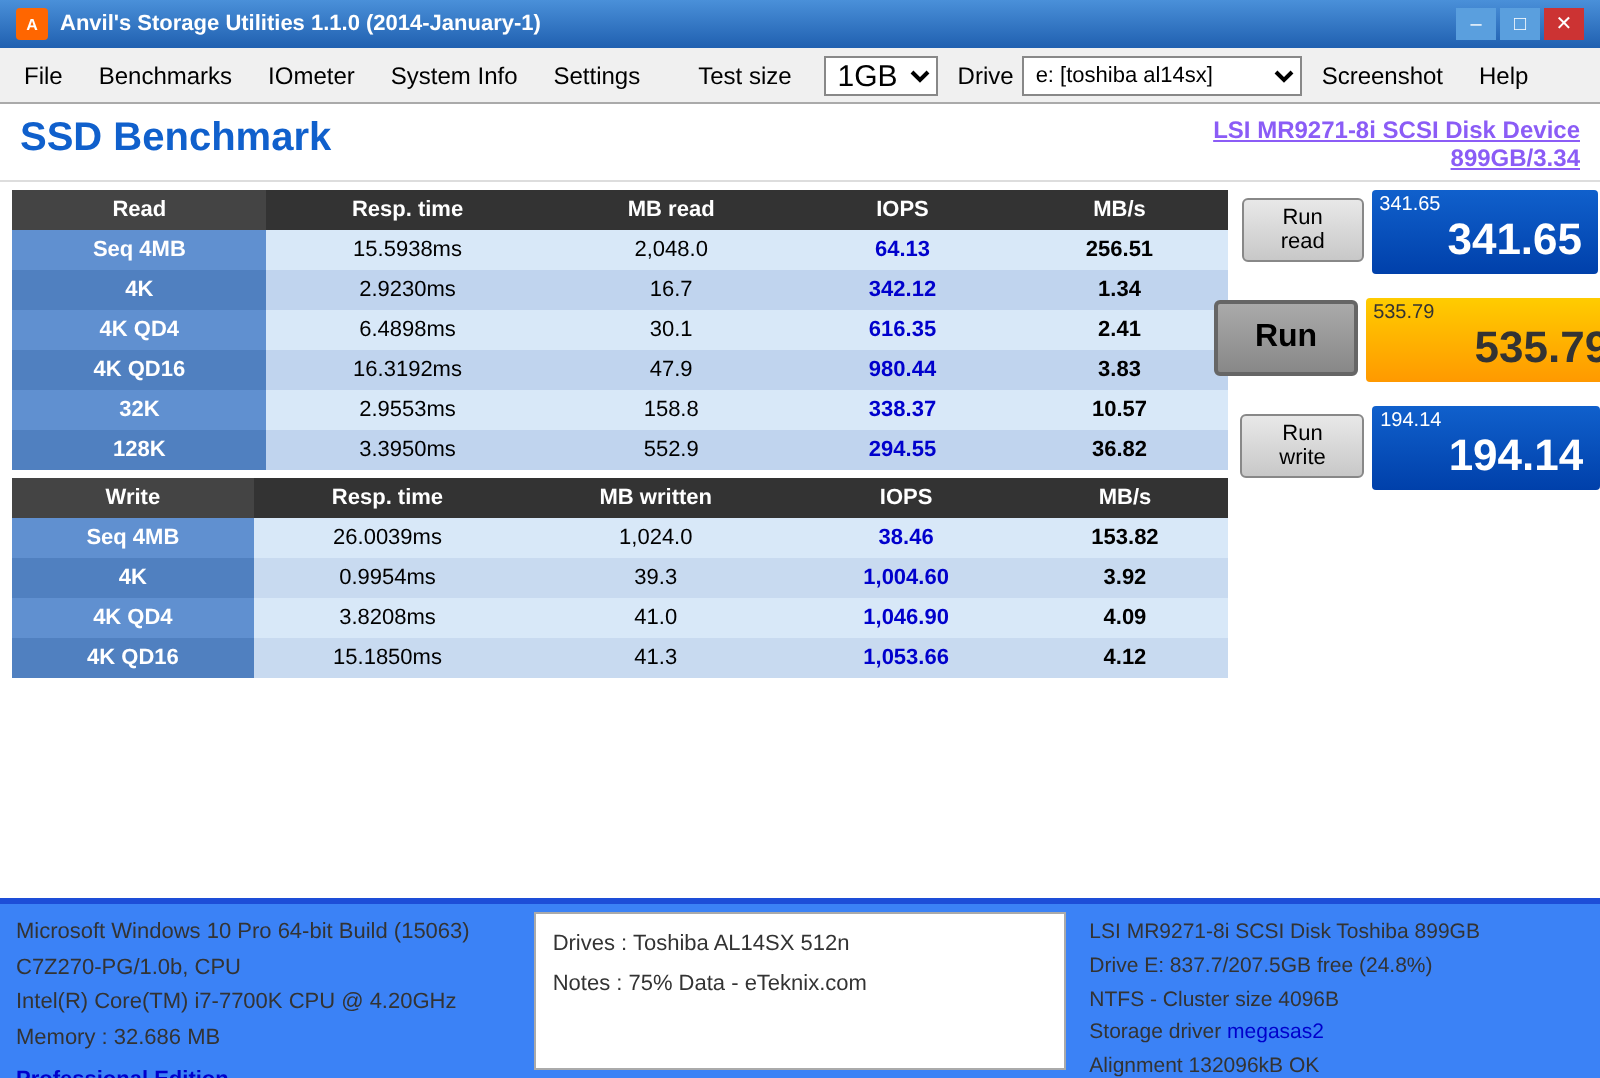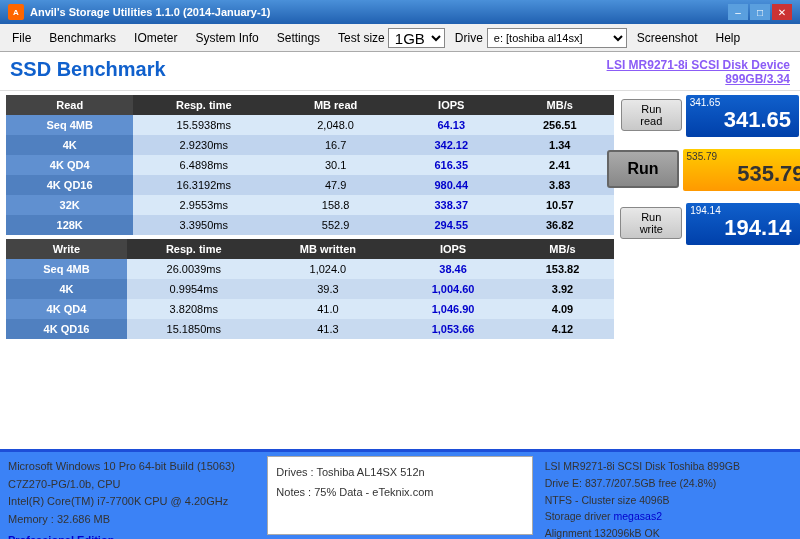--- a/index.html
+++ b/index.html
@@ -30,21 +30,21 @@
       padding: 2px 4px;
       height: 28px;
       gap: 2px;
     }
     .menu-item {
       padding: 2px 8px;
       cursor: pointer;
       font-size: 12px;
       border-radius: 2px;
     }
-    .test-size-group { display: flex; align-items: center; gap: 3px; margin-left: 8px; }
+    .test-size-group { display: flex; align-items: center; gap: 16px; margin-left: 19px; }
     .test-size-label { font-size: 12px; }
     .test-size-select {
       height: 20px;
       font-size: 15px;
       border: 1px solid #888;
       background: white;
       padding: 0 2px;
     }
     .drive-group { display: flex; align-items: center; gap: 4px; margin-left: 8px; }
     .drive-select {

